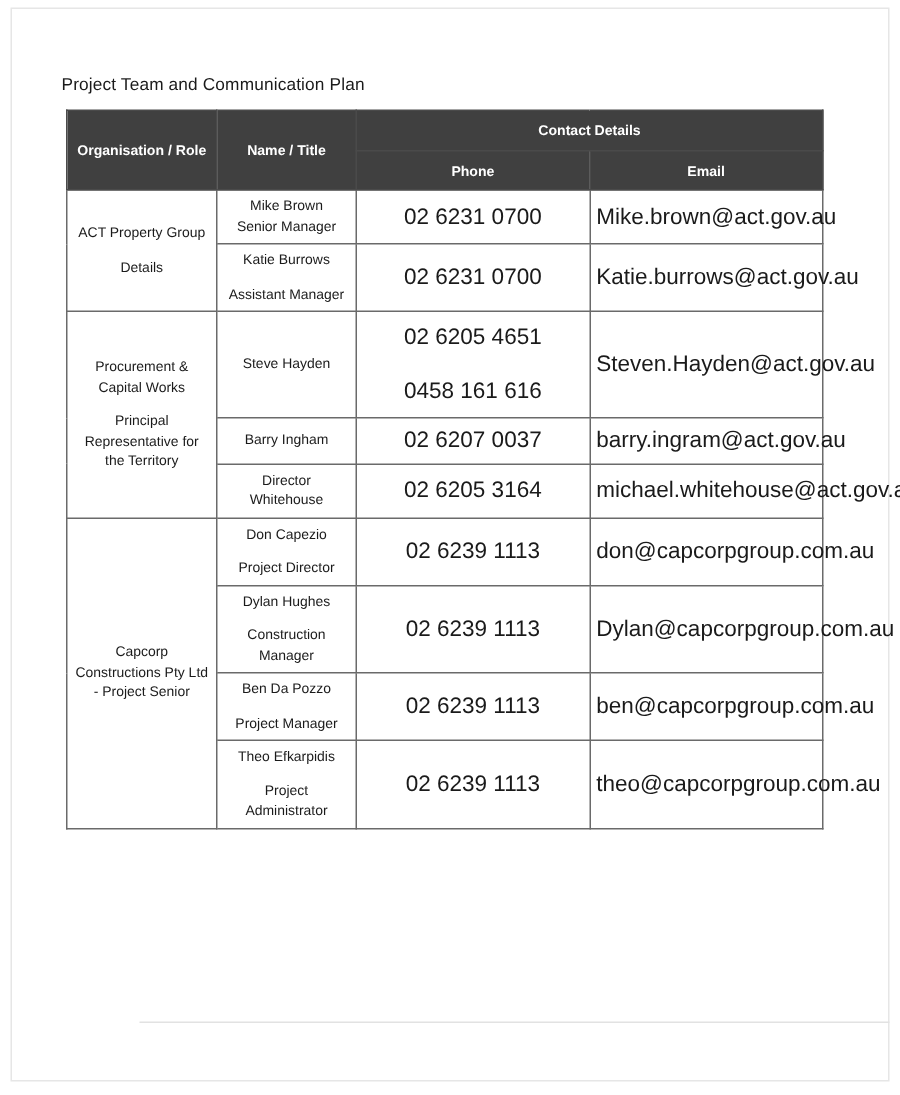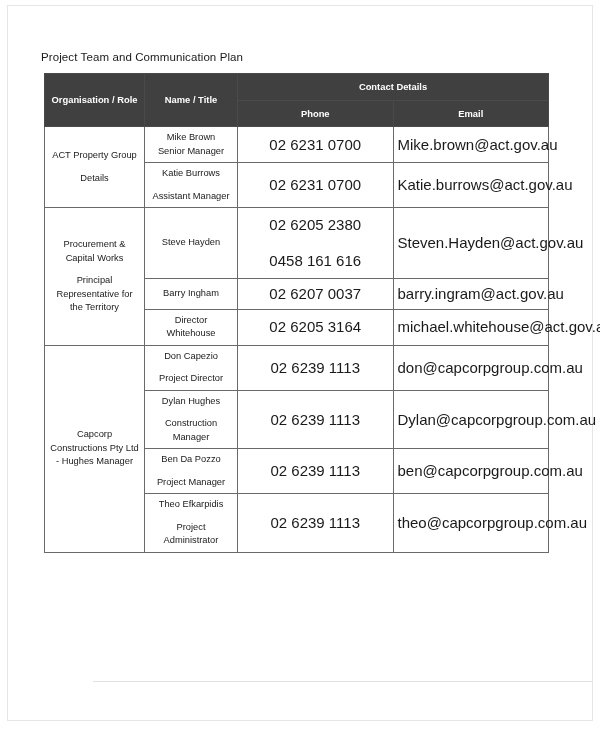--- a/index.html
+++ b/index.html
@@ -181,21 +181,21 @@
           <td class="org-cell" rowspan="3">
             <span class="cell-lines">
               <span>Procurement &amp; Capital Works</span>
               <span class="cell-gap"></span>
               <span>Principal Representative for the Territory</span>
             </span>
           </td>
           <td class="name-cell">Steve Hayden</td>
           <td class="phone-cell">
             <span class="phone-stack">
-              <span>02 6205 2380</span>
+              <span>02 6205 4651</span>
               <span>0458 161 616</span>
             </span>
           </td>
           <td class="email-cell">Steven.Hayden@act.gov.au</td>
         </tr>
         <tr>
           <td class="name-cell">Barry Ingham</td>
           <td class="phone-cell">02 6207 0037</td>
           <td class="email-cell">barry.ingram@act.gov.au</td>
         </tr>
@@ -203,21 +203,21 @@
           <td class="name-cell">
             <span class="cell-lines">
               <span>Director Whitehouse</span>
             </span>
           </td>
           <td class="phone-cell">02 6205 3164</td>
           <td class="email-cell">michael.whitehouse@act.gov.au</td>
         </tr>
 
         <tr>
-          <td class="org-cell" rowspan="4">Capcorp Constructions Pty Ltd - Hughes Manager</td>
+          <td class="org-cell" rowspan="4">Capcorp Constructions Pty Ltd - Project Senior</td>
           <td class="name-cell">
             <span class="cell-lines">
               <span>Don Capezio</span>
               <span class="cell-gap"></span>
               <span>Project Director</span>
             </span>
           </td>
           <td class="phone-cell">02 6239 1113</td>
           <td class="email-cell">don@capcorpgroup.com.au</td>
         </tr>

